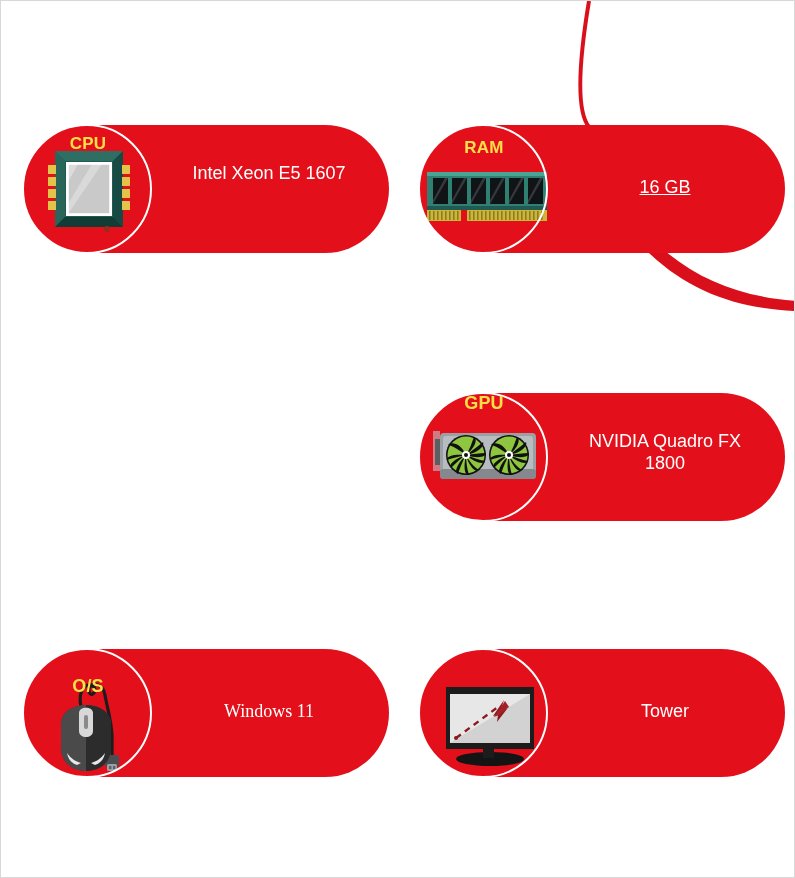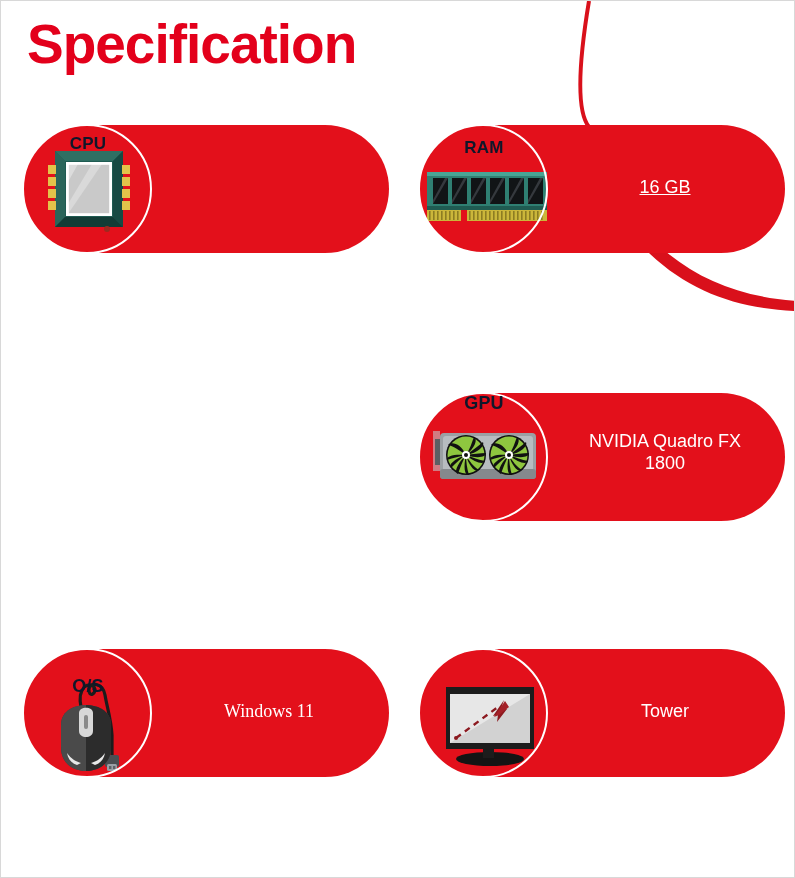--- a/index.html
+++ b/index.html
@@ -41,21 +41,21 @@
     border-radius:999px;
   }
   .card .circle{
     position:absolute;
     border:2px solid #ffffff;
     border-radius:50%;
     box-sizing:border-box;
   }
   .card .badge{
     position:absolute;
-    color:#0f172a;
+    color:#fde047;
     font-weight:bold;
     text-align:center;
     line-height:1.06;
     white-space:pre-line;
     letter-spacing:.2px;
   }
   .card .value{
     position:absolute;
     color:#ffffff;
     text-align:center;
@@ -82,21 +82,20 @@
 </head>
 <body>
 
 <div class="page">
 
   <svg class="swoosh" viewBox="0 0 795 878" xmlns="http://www.w3.org/2000/svg" aria-hidden="true">
     <path d="M588 0 C 578 60 575 110 588 126 L 588 126" fill="none" stroke="#d9101b" stroke-width="4"></path>
     <path d="M648 252 C 690 292 740 308 795 310 L 795 300 C 742 296 700 280 664 250 Z" fill="#d9101b"></path>
   </svg>
 
-  <div class="title">Specification</div>
 
   <div class="card w-card col-l row1">
     <div class="iconbox" style="left:24px;top:18px;">
       <svg width="84" height="92" viewBox="0 0 84 92">
         <rect x="8" y="8" width="68" height="76" fill="#1f5b52"></rect>
         <polygon points="8,8 76,8 66,18 18,18" fill="#2f6f63"></polygon>
         <polygon points="8,8 18,18 18,74 8,84" fill="#2a655a"></polygon>
         <polygon points="76,8 76,84 66,74 66,18" fill="#174a43"></polygon>
         <polygon points="8,84 18,74 66,74 76,84" fill="#123c36"></polygon>
         <rect x="19" y="19" width="46" height="54" fill="#ffffff"></rect>
@@ -113,20 +112,21 @@
             <rect x="75" y="34" width="8" height="9"></rect>
           <rect x="75" y="46" width="8" height="9"></rect>
             <rect x="75" y="58" width="8" height="9"></rect>
         </g>
         <circle cx="60" cy="86" r="3" fill="#9b2b20"></circle>
       </svg>
     </div>
     <div class="circle circle-std"></div>
     <div class="badge badge-std" style="top:10px;font-size:17px;">CPU</div>
     <div class="value value-std" style="top:38px;">
+      <div>Intel Xeon E5 1607</div>
     </div>
   </div>
 
   <div class="card w-card col-r row1">
     <div class="iconbox" style="left:8px;top:45px;">
       <svg width="120" height="54" viewBox="0 0 120 54">
         <rect x="0" y="2" width="120" height="38" fill="#2f7f72"></rect>
         <rect x="0" y="2" width="120" height="4" fill="#49a495"></rect>
         <rect x="0" y="36" width="120" height="4" fill="#1f5b52"></rect>
         <g fill="#111416">

